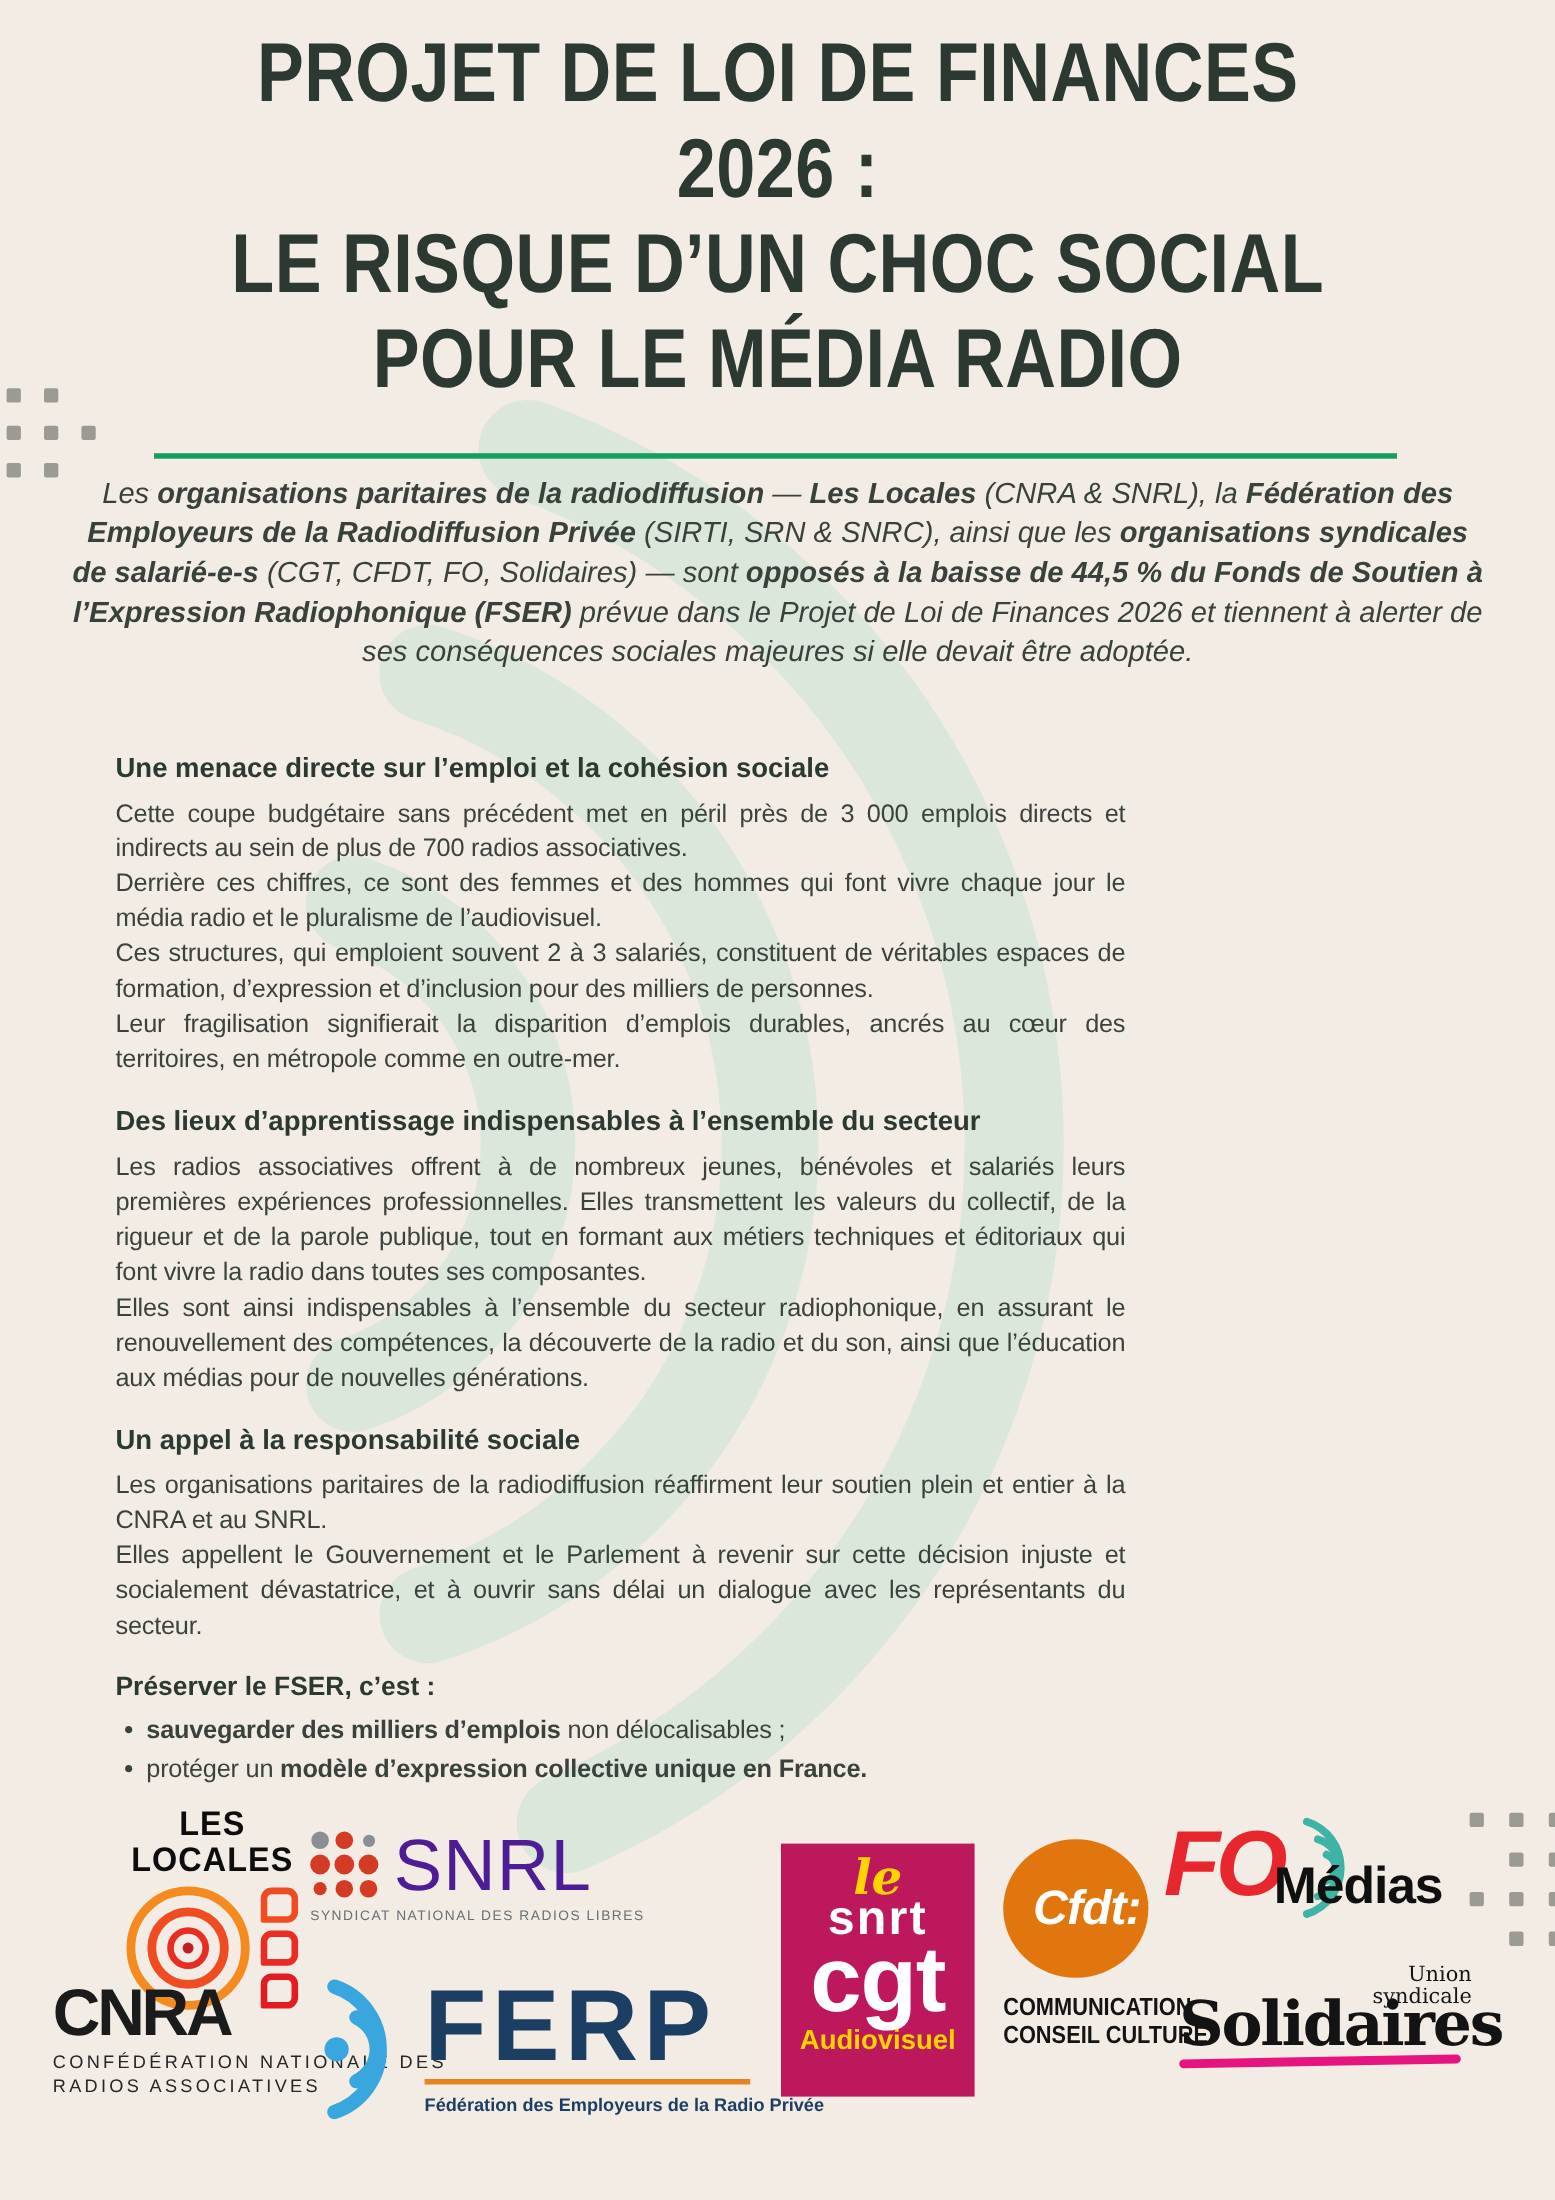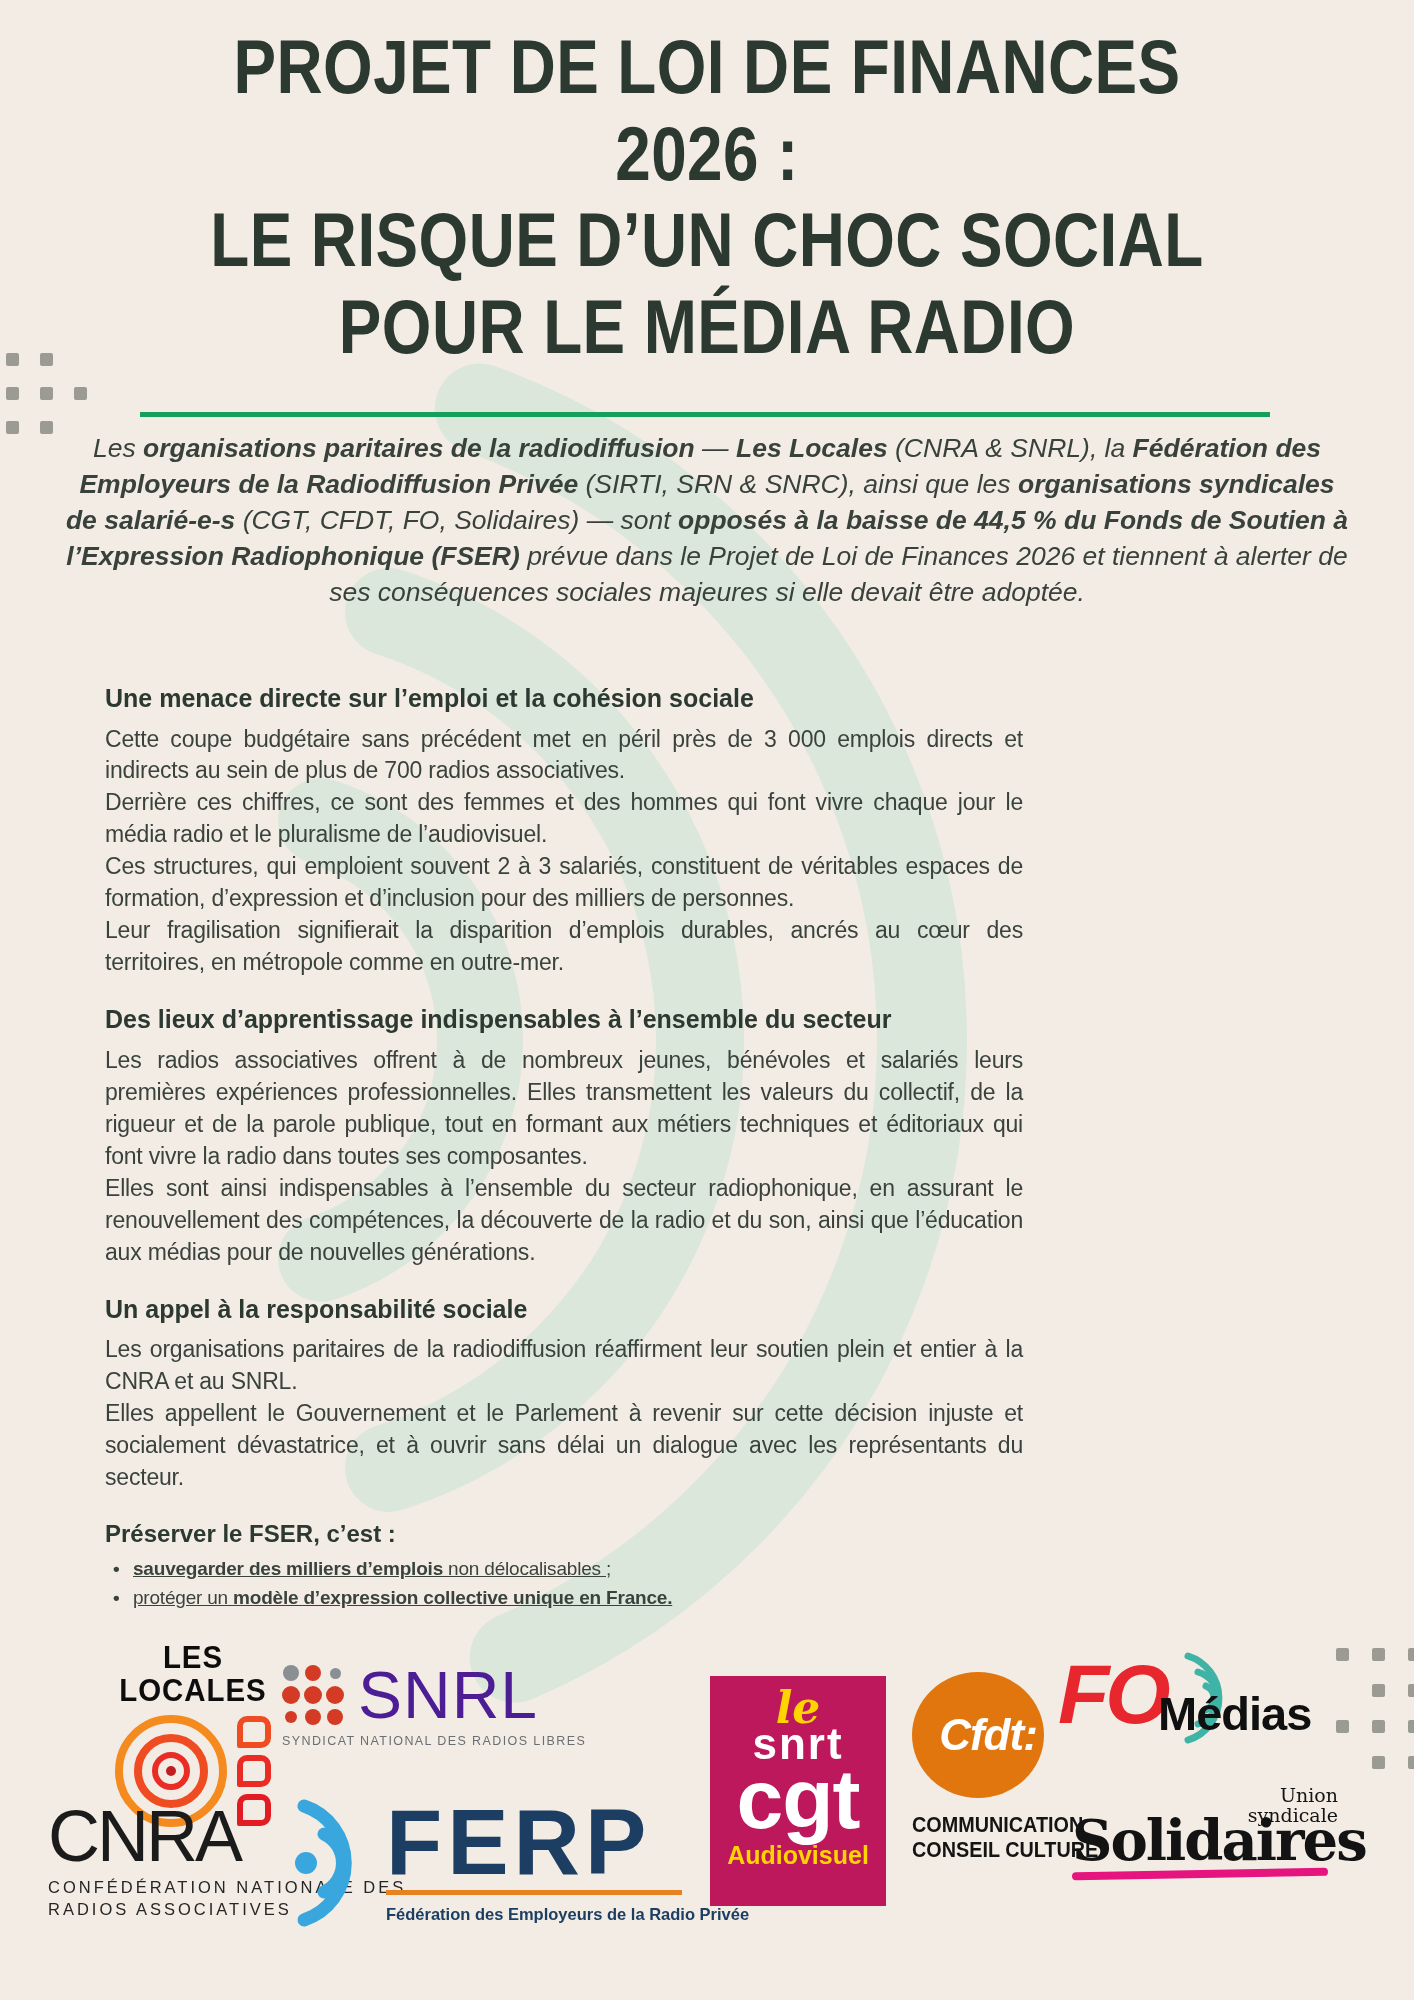--- a/index.html
+++ b/index.html
@@ -24,21 +24,21 @@
     font-style:italic;font-size:26.5px;line-height:1.36;text-align:center;color:#39413b;margin:0;
   }
   .b{font-weight:700;}
   
   .sections{position:absolute;top:682px;left:105px;width:918px;z-index:2;}
   .sec{margin:0 0 24px 0;}
   .sec h2{margin:0 0 9px 0;font-size:25px;line-height:1.3;color:#2b3930;}
   .sec p{margin:0;font-size:23px;line-height:1.39;text-align:justify;letter-spacing:-.2px;}
   .bullets h2{margin:0 0 6px 0;font-size:24px;line-height:1.3;color:#2b3930;}
   .bullets ul{margin:0;padding:0 0 0 28px;list-style:none;}
-  .bullets li{font-size:19px;line-height:1.5;position:relative;letter-spacing:-.2px;text-decoration:underline;}
+  .bullets li{font-size:23px;line-height:1.5;position:relative;letter-spacing:-.2px;}
   .bullets li::before{content:"•";position:absolute;left:-20px;top:0;font-weight:700;}
   
   .footer{position:absolute;left:0;top:1600px;width:1414px;height:400px;z-index:2;}
   .logo{position:absolute;}
   
   .locales{left:98px;top:42px;width:190px;text-align:center;}
   .locales .wordmark{font-weight:700;font-size:31px;line-height:1.05;letter-spacing:1px;color:#0d0d0d;transform:scaleX(.95);}
   .locales .iconrow{display:flex;justify-content:center;align-items:center;gap:10px;margin-top:8px;}
   .ring1{width:96px;height:96px;border:8px solid #f58a1f;border-radius:50%;display:flex;align-items:center;justify-content:center;}
   .ring2{width:58px;height:58px;border:8px solid #ef4d21;border-radius:50%;display:flex;align-items:center;justify-content:center;}
@@ -71,21 +71,21 @@
   .fo .arcs{position:absolute;left:88px;top:-4px;}
   .fo .fotxt{position:absolute;left:0;top:0;font-size:84px;font-weight:700;font-style:italic;color:#e8262d;line-height:1;letter-spacing:-4px;}
   .fo .medtxt{position:absolute;left:100px;top:34px;font-size:47px;font-weight:700;color:#101010;letter-spacing:-1px;}
   
   .soli{left:1072px;top:186px;width:290px;}
   .soli .union{font-family:"DejaVu Serif",serif;font-size:19px;color:#141414;text-align:right;line-height:1.05;padding-right:24px;}
   .soli .name{font-family:"DejaVu Serif",serif;font-size:56px;font-weight:700;color:#131313;letter-spacing:-2px;line-height:1;margin-top:-14px;}
   .soli .pink{width:256px;height:8px;background:#e5147e;border-radius:4px;transform:rotate(-1deg);margin-top:2px;}
   
   .cnra{left:48px;top:200px;width:330px;}
-  .cnra .name{font-size:72px;font-weight:400;color:#1b1b1b;letter-spacing:-3px;line-height:1;}
+  .cnra .name{font-size:60px;font-weight:700;color:#1b1b1b;letter-spacing:-3px;line-height:1;}
   .cnra .arcs{position:absolute;left:218px;top:-12px;}
   .cnra .sub{margin-top:4px;font-size:16.5px;color:#262626;letter-spacing:3px;line-height:1.35;white-space:nowrap;}
   
   .ferp{left:386px;top:196px;width:320px;}
   .ferp .name{font-size:92px;font-weight:700;color:#1c3e63;letter-spacing:5px;line-height:1;}
   .ferp .orange{width:296px;height:5px;background:#e8821e;margin-top:2px;}
   .ferp .sub{margin-top:10px;font-size:16.5px;font-weight:700;color:#1c3e63;white-space:nowrap;}
 </style>
 </head>
 <body>

